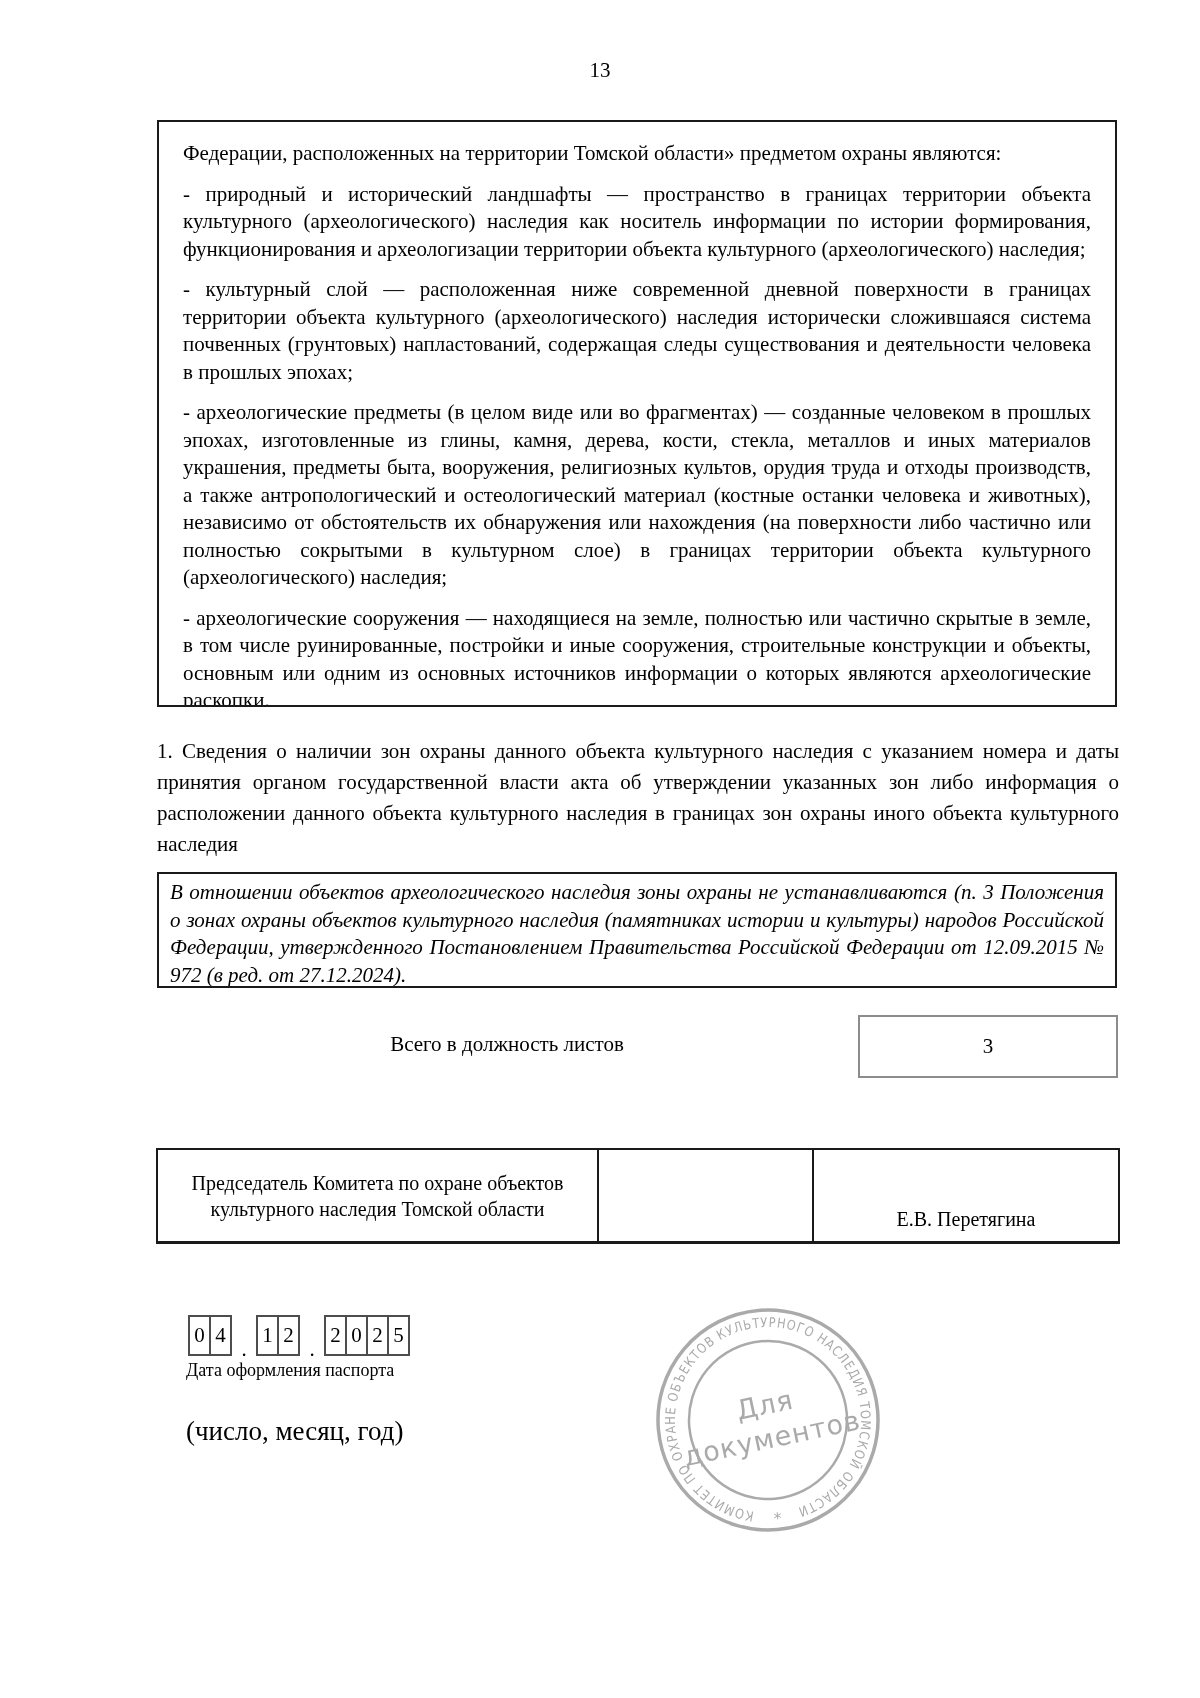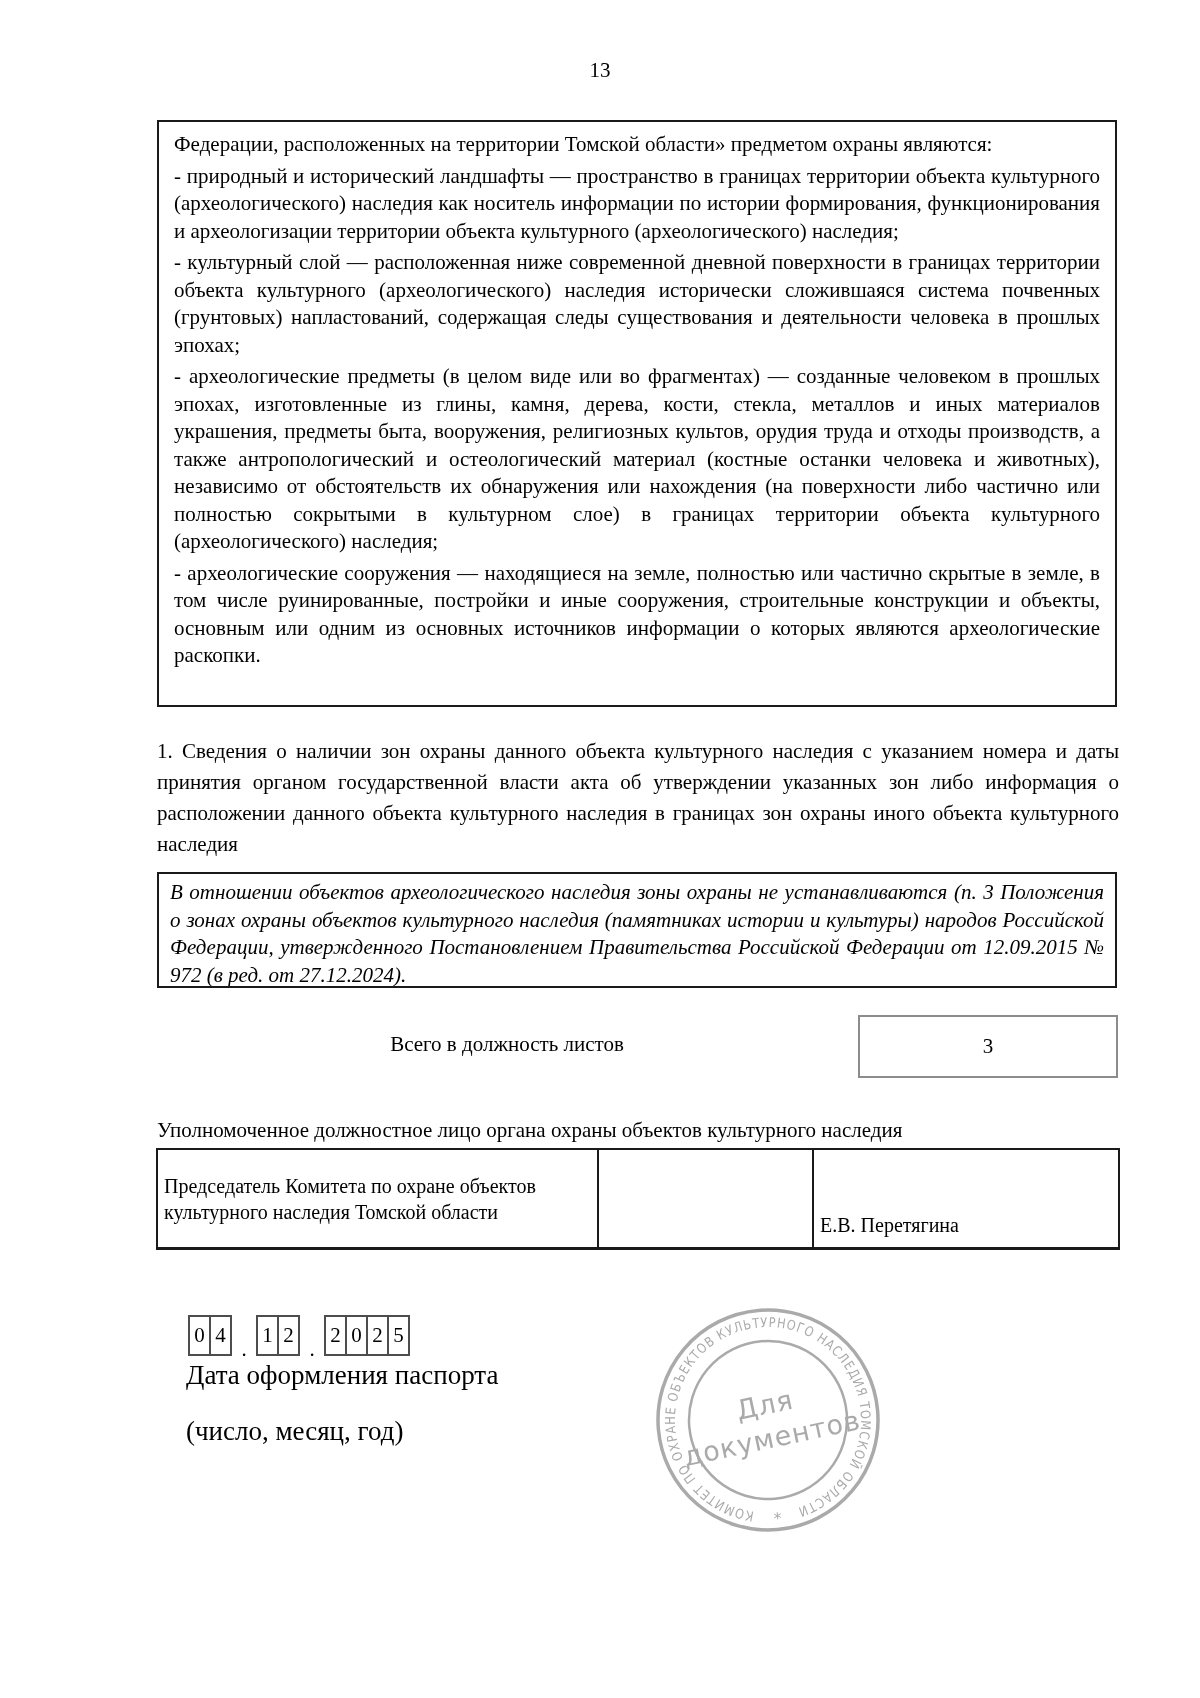--- a/index.html
+++ b/index.html
@@ -17,21 +17,21 @@
     text-align:center;font-size:21px;
   }
   .bordered-block{
     position:absolute;left:157px;width:960px;
     box-sizing:border-box;
     border:2px solid #1a1a1a;
     padding:5px 11px 5px 11px;
     text-align:justify;
   }
   .block-subject{top:120px;height:587px;font-size:21px;line-height:27.5px;overflow:hidden;}
-  .block-subject p{margin:4px;}
+  .block-subject p{margin:13px;}
   .block-zones{top:872px;height:116px;font-size:21px;line-height:27.5px;overflow:hidden;font-style:italic;}
   .section9{
     position:absolute;left:157px;top:736px;width:962px;
     font-size:21px;line-height:31px;text-align:justify;
   }
   .sheets-label{
     position:absolute;left:157px;top:1032px;width:700px;
     text-align:center;font-size:21px;
   }
   .sheets-box{
@@ -42,22 +42,22 @@
   }
   .official-heading{
     position:absolute;left:157px;top:1118px;font-size:21px;
   }
   .sign-table{
     position:absolute;left:156px;top:1148px;width:962px;
     border-collapse:collapse;table-layout:fixed;
   }
   .sign-table td{
     border:2px solid #1a1a1a;
-    vertical-align:middle;
-    padding:6px;
+    text-align:center;vertical-align:middle;
+    padding:0;
   }
   .sign-table .row-values td{height:82px;font-size:20px;line-height:26px;border-bottom:3px solid #1a1a1a;}
   .sign-table .cell-name{vertical-align:bottom;padding-bottom:9px;}
   .sign-table .row-labels td{height:25px;font-size:16px;line-height:16px;}
   .date-boxes{
     position:absolute;left:188px;top:1315px;
     display:flex;align-items:stretch;height:41px;
   }
   .date-cell{
     box-sizing:border-box;width:23px;
@@ -65,21 +65,21 @@
     margin-left:-2px;
     display:flex;align-items:center;justify-content:center;
     font-size:21px;
   }
   .date-cell:first-child{margin-left:0;}
   .date-group{display:flex;}
   .date-dot{
     width:24px;display:flex;align-items:flex-end;justify-content:center;
     font-size:21px;line-height:14px;
   }
-  .date-caption-1{position:absolute;left:186px;top:1360px;font-size:27px;}
+  .date-caption-1{position:absolute;left:186px;top:1360px;font-size:18px;}
   .date-caption-2{position:absolute;left:186px;top:1392px;font-size:27px;margin-top:24px;}
   .stamp{position:absolute;left:650px;top:1302px;opacity:0.92;}
   .stamp text{font-family:"DejaVu Sans","Liberation Sans",sans-serif;}
 </style>
 </head>
 <body>
 
 <div class="page">
 
   <div class="page-number">13</div>
@@ -94,21 +94,20 @@
 
   <div class="section9">1. Сведения о наличии зон охраны данного объекта культурного наследия с указанием номера и даты принятия органом государственной власти акта об утверждении указанных зон либо информация о расположении данного объекта культурного наследия в границах зон охраны иного объекта культурного наследия</div>
 
   <div class="bordered-block block-zones">В отношении объектов археологического наследия зоны охраны не устанавливаются (п. 3 Положения о зонах охраны объектов культурного наследия (памятниках истории и культуры) народов Российской Федерации, утвержденного Постановлением Правительства Российской Федерации от 12.09.2015 № 972 (в ред. от 27.12.2024).</div>
 
   <div class="sheets-label">Всего в должность листов</div>
   <div class="sheets-box">
     <span>3</span>
   </div>
 
-  <div class="official-heading">Уполномоченное должностное лицо органа охраны объектов культурного наследия</div>
 
   <table class="sign-table">
     <colgroup>
       <col style="width:441px">
         <col style="width:215px">
         <col style="width:306px">
     </colgroup>
     <tbody>
         <tr class="row-values">
       <td>Председатель Комитета по охране объектов культурного наследия Томской области</td>

